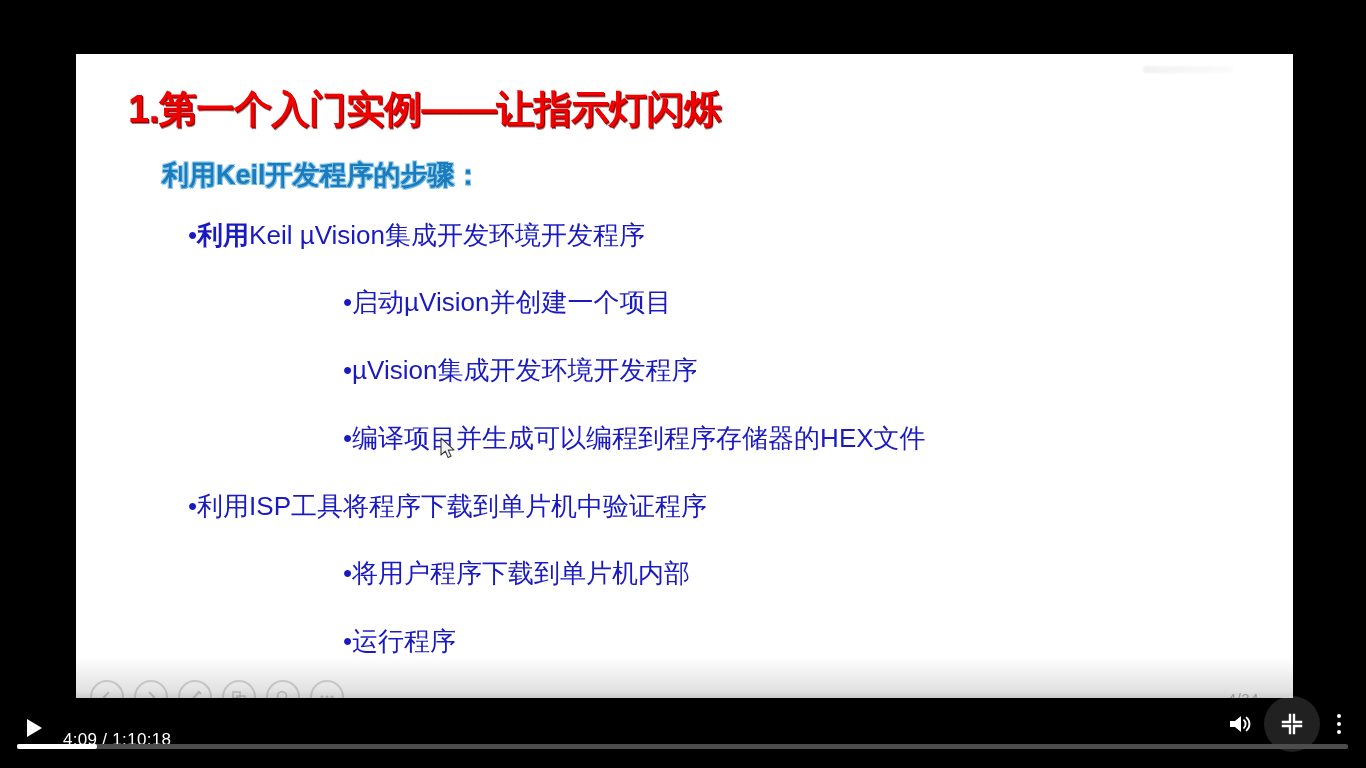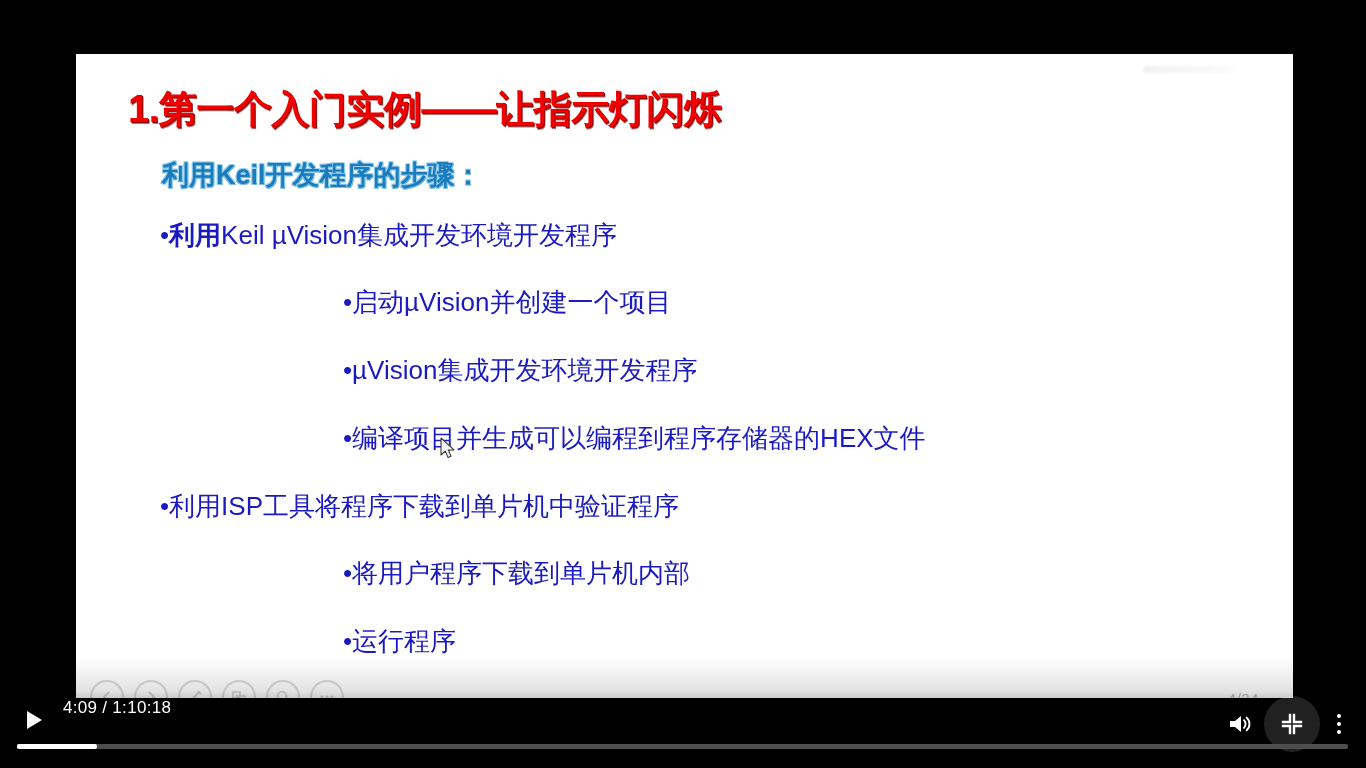--- a/index.html
+++ b/index.html
@@ -84,21 +84,21 @@
 
   .bullet-line {
     color: #1a1ac0;
     font-size: 26px;
     line-height: 1;
     white-space: nowrap;
     margin-bottom: 0;
   }
   .bullet-line .bullet-dot { letter-spacing: 0; }
 
-  .lvl1 { padding-left: 84px; height: 67px; }
+  .lvl1 { padding-left: 112px; height: 67px; }
   .lvl2 { padding-left: 267px; height: 68px; }
 
   .b-strong { font-weight: bold; }
 
   
   .slide-fade {
     position: absolute;
     left: 0;
     bottom: 0;
     width: 100%;
@@ -168,21 +168,21 @@
     left: 0;
     top: 0;
     width: 100%;
     height: 52px;
     display: flex;
     align-items: center;
   }
 
   .ctrl-left {
     display: flex;
-    align-items: flex-start;
+    align-items: flex-end;
     padding-left: 12px;
     height: 100%;
   }
   .ctrl-right {
     margin-left: auto;
     display: flex;
     align-items: center;
     padding-right: 10px;
     height: 100%;
   }

